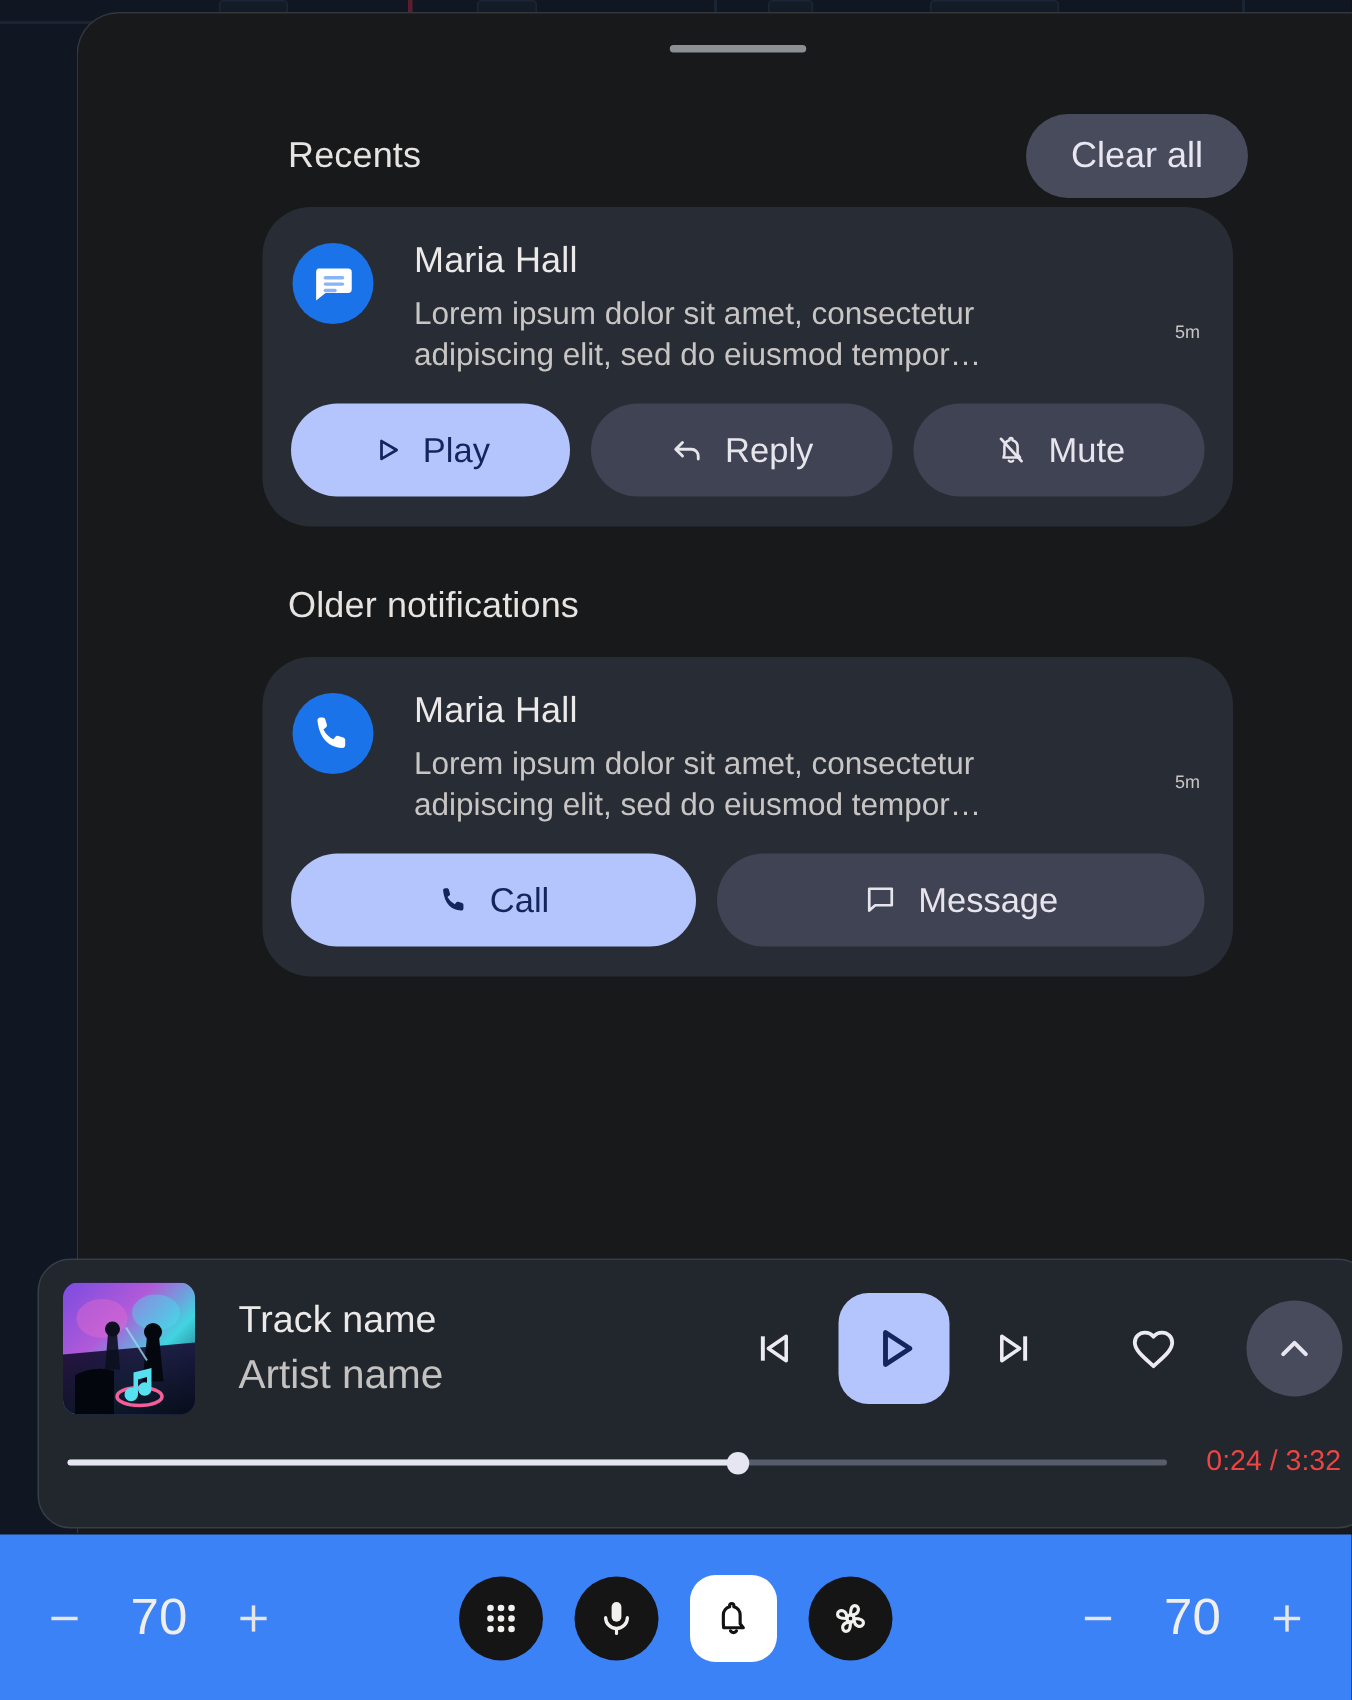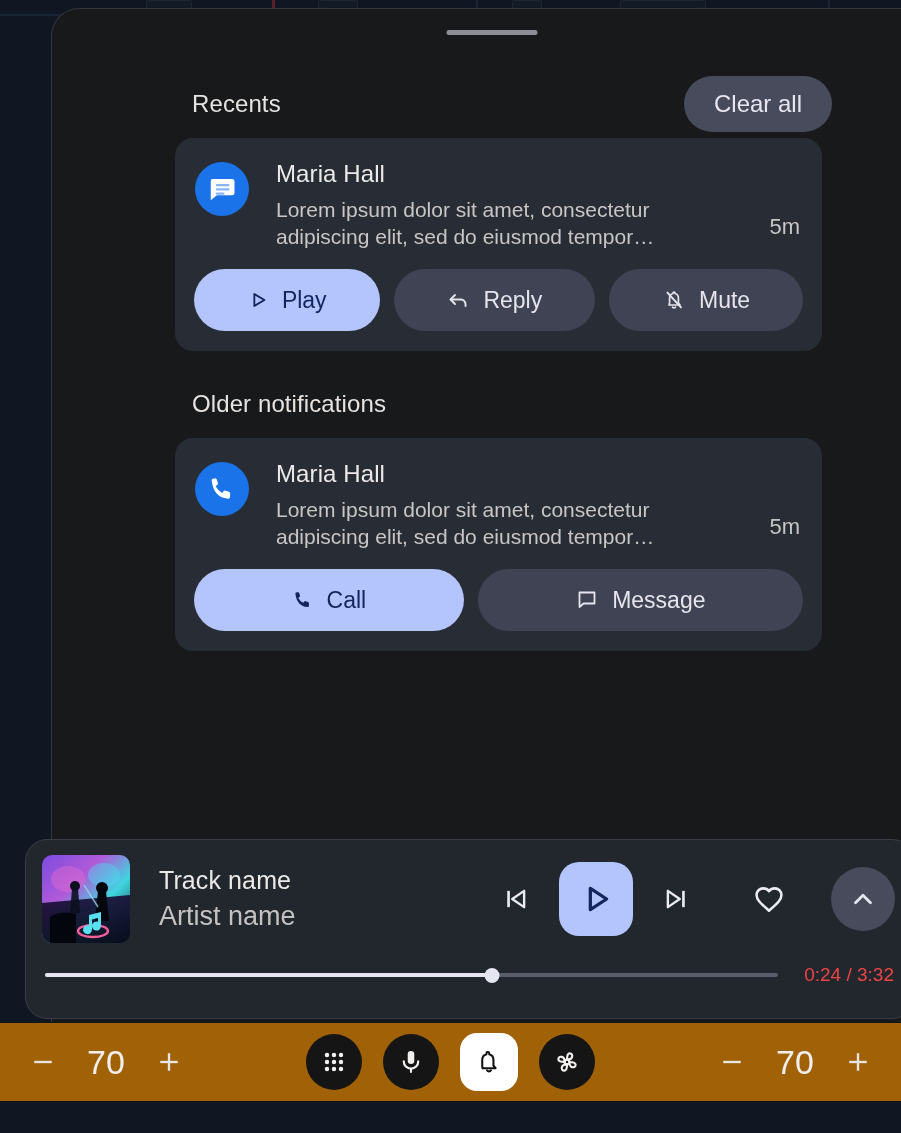--- a/index.html
+++ b/index.html
@@ -75,21 +75,21 @@
     display: flex;
     align-items: center;
     justify-content: center;
     cursor: pointer;
   }
 
   
   .card {
     position: absolute;
     background: #282c35;
-    border-radius: 18px;
+    border-radius: 32px;
   }
   .card-head {
     display: flex;
     padding: 20px 22px 0 20px;
   }
   .avatar {
     width: 54px; height: 54px;
     border-radius: 50%;
     background: #1a73e8;
     flex: 0 0 auto;
@@ -106,21 +106,21 @@
     letter-spacing: .1px;
   }
   .card-body {
     font-size: 21px;
     color: #c8c6c4;
     line-height: 27px;
     margin-top: 7px;
     max-width: 400px;
   }
   .card-time {
-    font-size: 22px;
+    font-size: 12px;
     color: #c8c6c4;
     padding-top: 56px;
     flex: 0 0 auto;
   }
   .card-actions {
     display: flex;
     gap: 14px;
     padding: 19px 19px 19px 19px;
   }
   .action {
@@ -220,22 +220,22 @@
     font-size: 19px;
     color: #ef4444;
     padding-left: 26px;
     flex: 0 0 auto;
   }
 
   
   #bottom-bar {
     position: absolute;
     left: 0; top: 1023px;
-    width: 901px; height: 78px;
-    background: #a16207;
+    width: 901px; height: 111px;
+    background: #3b82f6;
     display: flex;
     align-items: center;
   }
   .vol-group {
     display: flex;
     align-items: center;
     flex: 0 0 auto;
   }
   .vol-btn {
     background: none; border: none; cursor: pointer;

